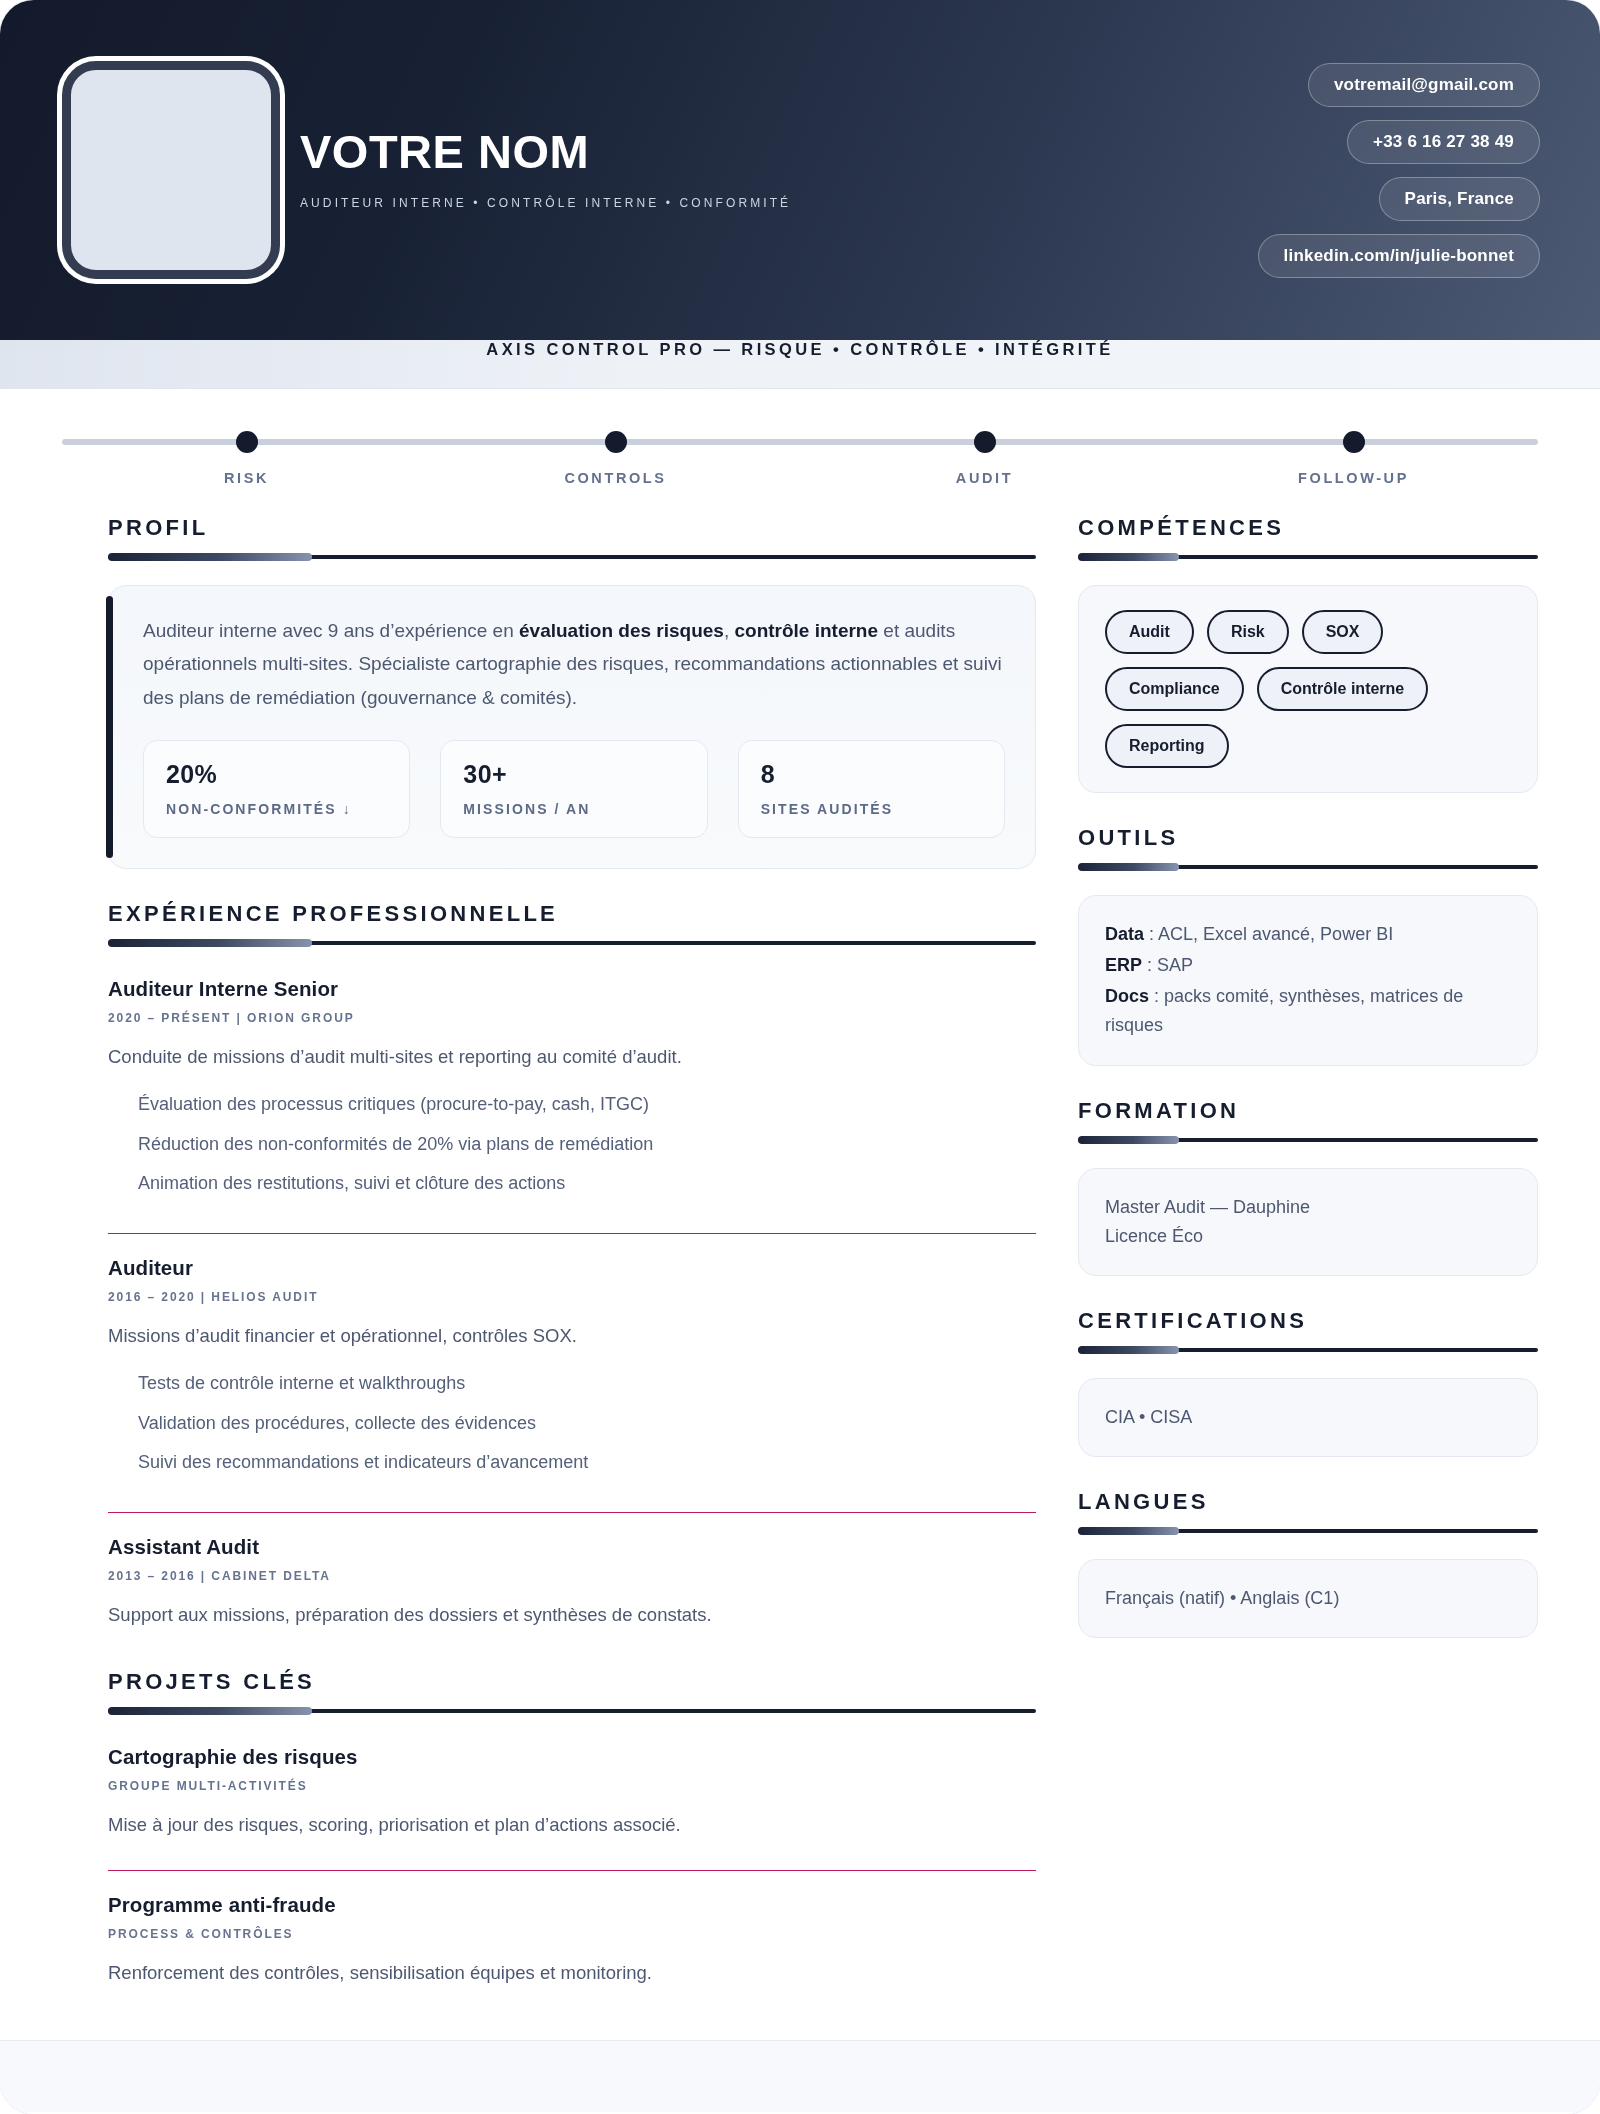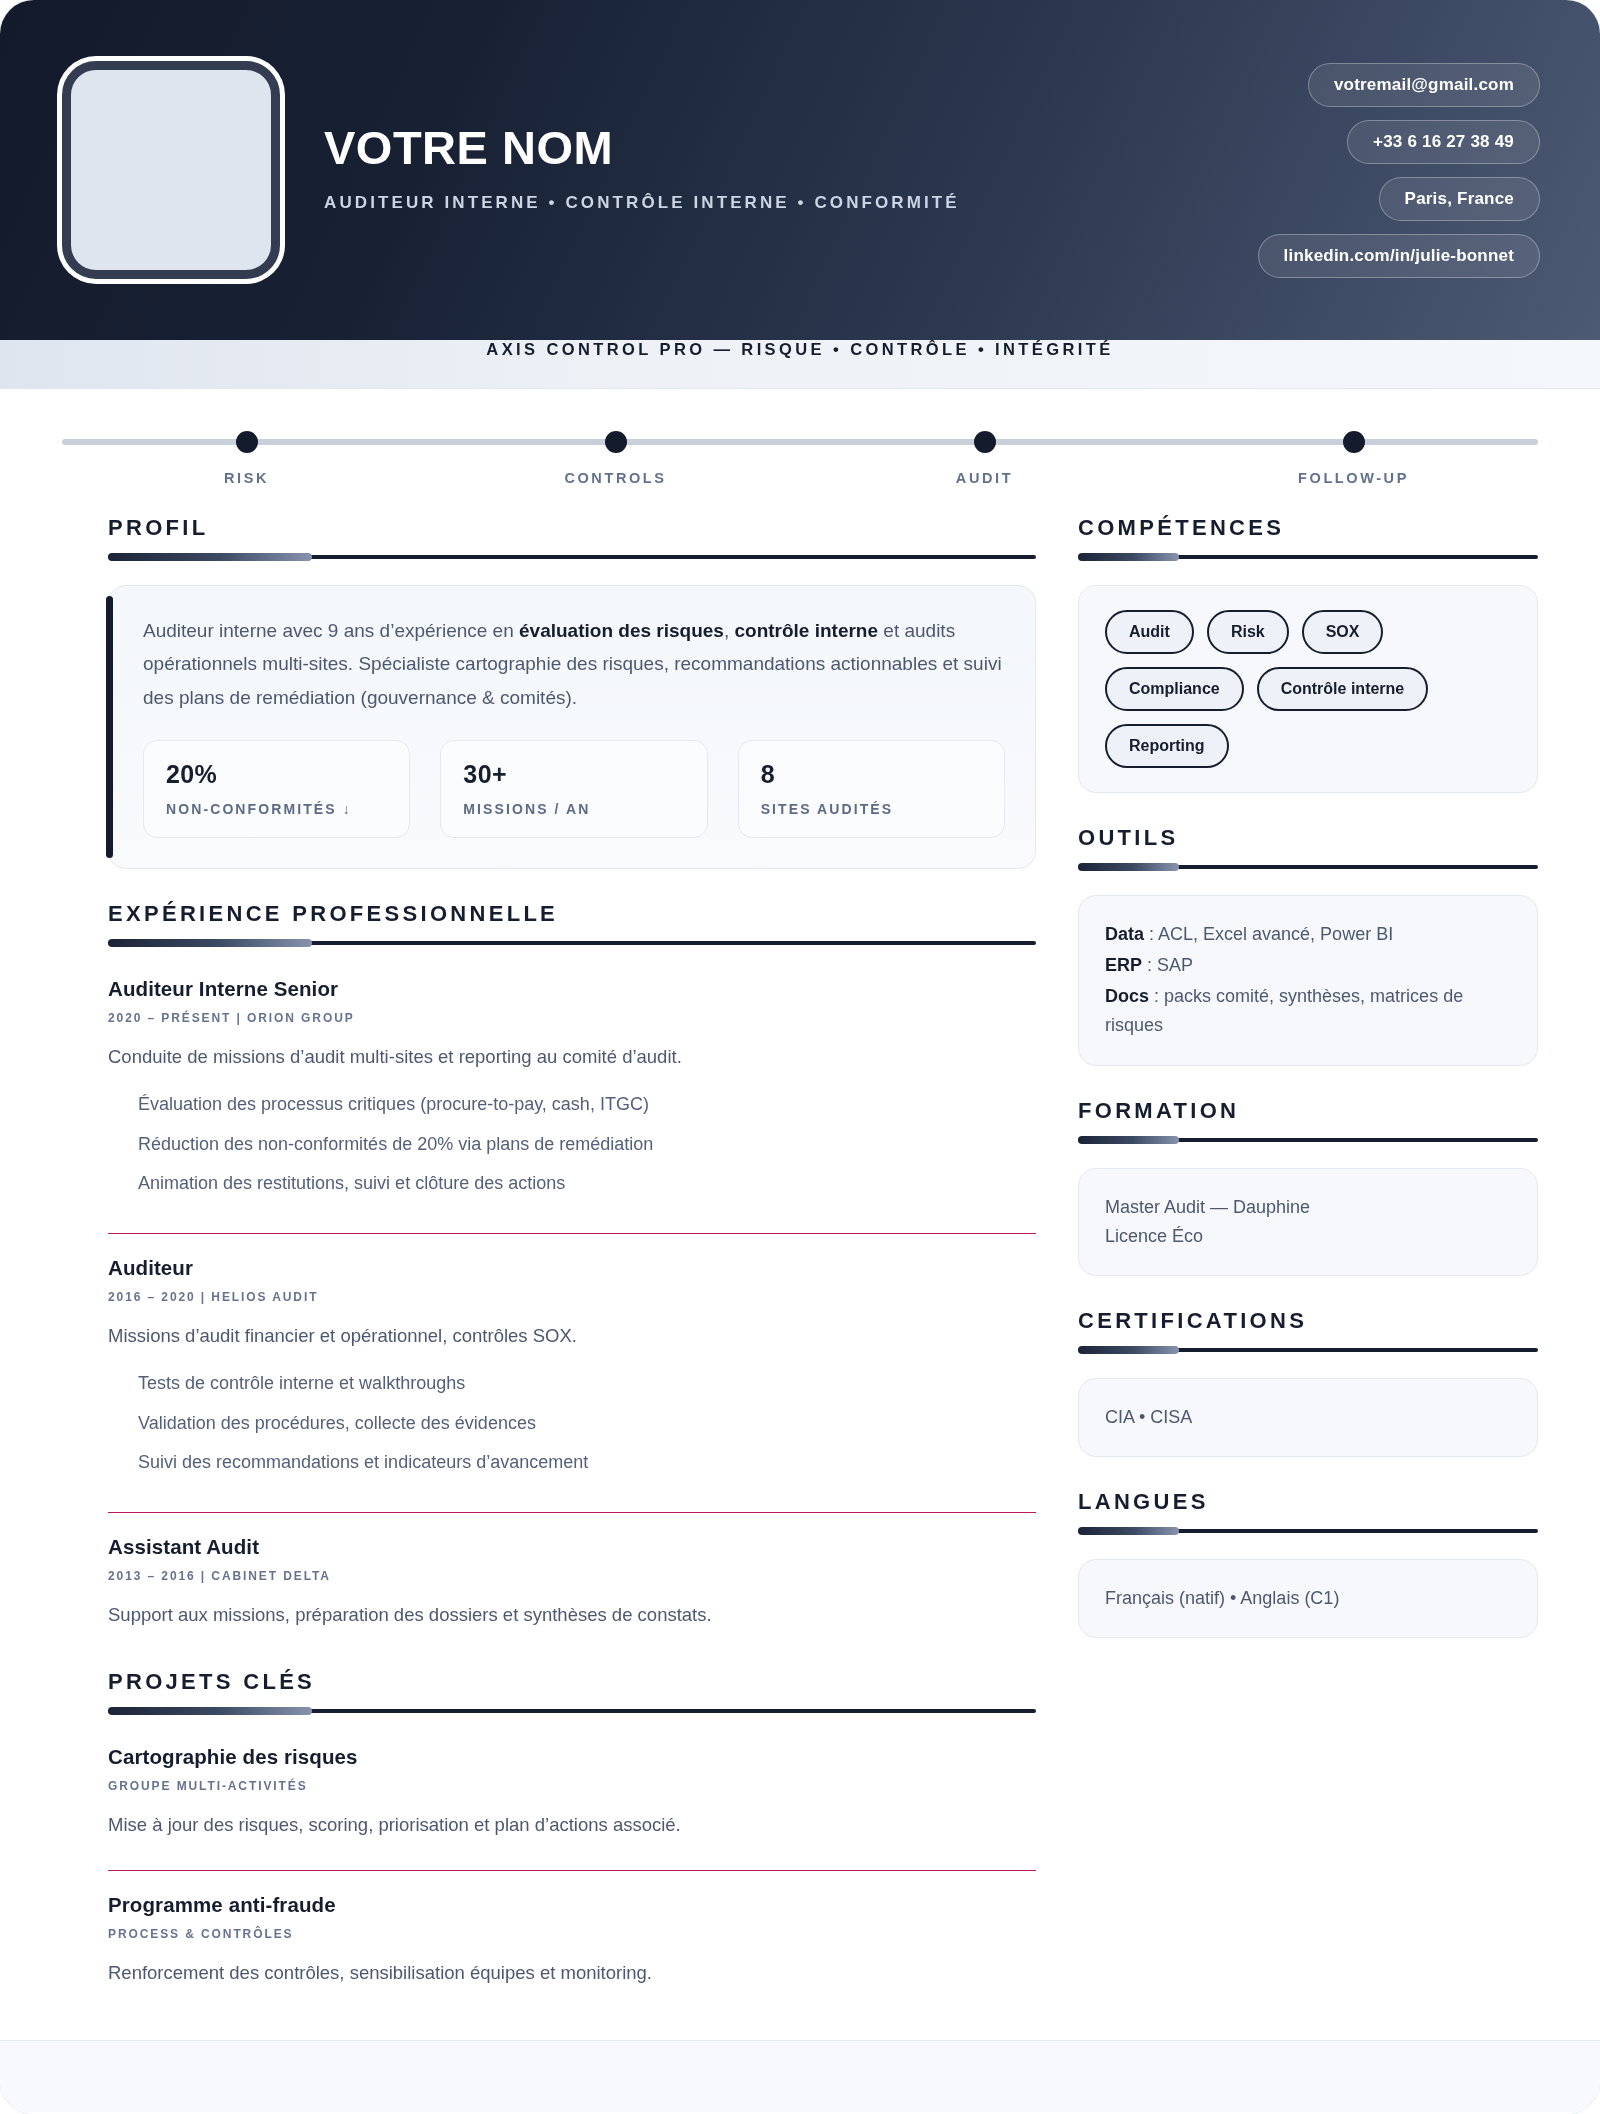--- a/index.html
+++ b/index.html
@@ -33,43 +33,43 @@
 
   
   .hdr{
     position:relative;
     height:340px;
     background:linear-gradient(115deg,#131a2b 0%,#182134 28%,#2c3850 62%,#4d5a74 100%);
     display:flex;
     align-items:center;
     padding:0 60px 0 62px;
   }
-  .hdr-left{display:flex;align-items:center;gap:44px;flex:1;min-width:0;}
+  .hdr-left{display:flex;align-items:center;gap:20px;flex:1;min-width:0;}
   .photo{
     width:218px;height:218px;
     flex:0 0 218px;
     border-radius:34px;
     background:#dfe5ee;
     border:9px solid #333c50;
     box-shadow:0 0 0 5px #ffffff;
   }
   .who{min-width:0;}
   .name{
     font-size:47px;
     font-weight:700;
     letter-spacing:.5px;
     color:#fff;
     line-height:1.04;
     text-transform:uppercase;
     font-stretch:condensed;
   }
   .role{
     margin-top:17px;
-    font-size:17px;
-    font-weight:700;
+    font-size:12px;
+    font-weight:400;
     letter-spacing:3.1px;
     color:#ccd5e4;
     text-transform:uppercase;
     line-height:1.55;
     max-width:660px;
   }
   .contacts{
     display:flex;flex-direction:column;align-items:flex-end;gap:13px;
     flex:0 0 auto;
   }

